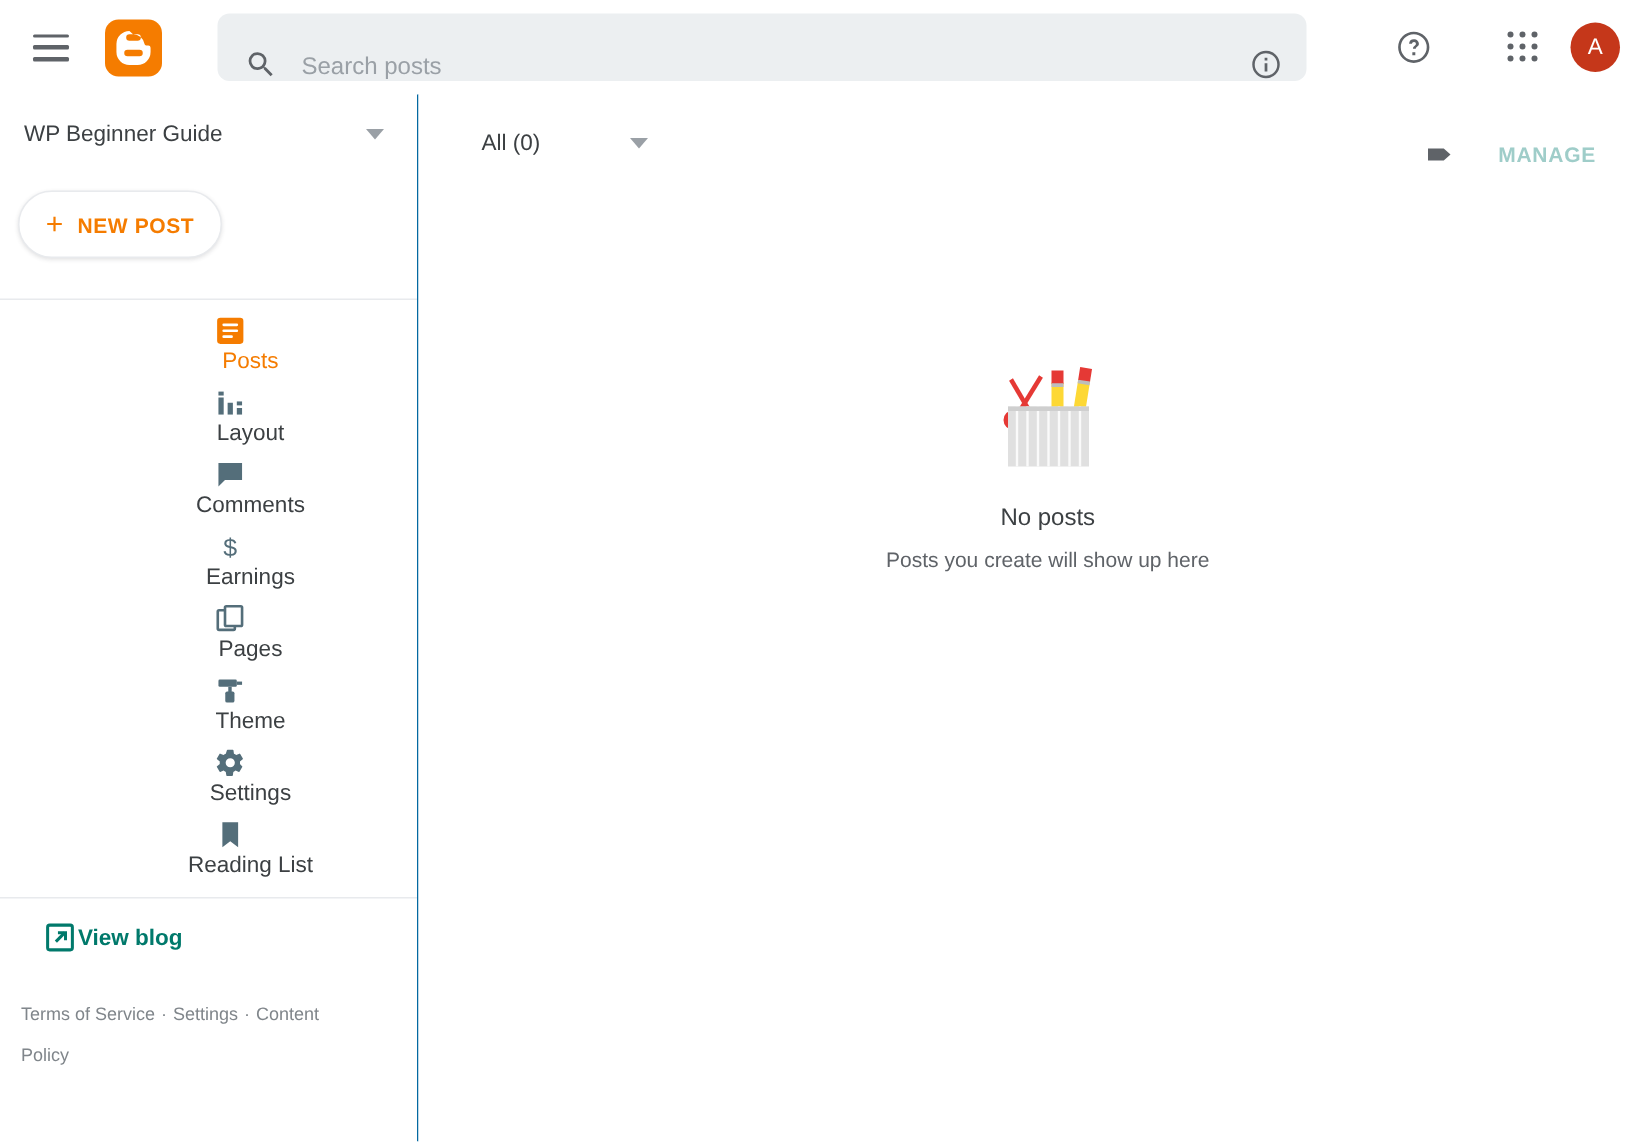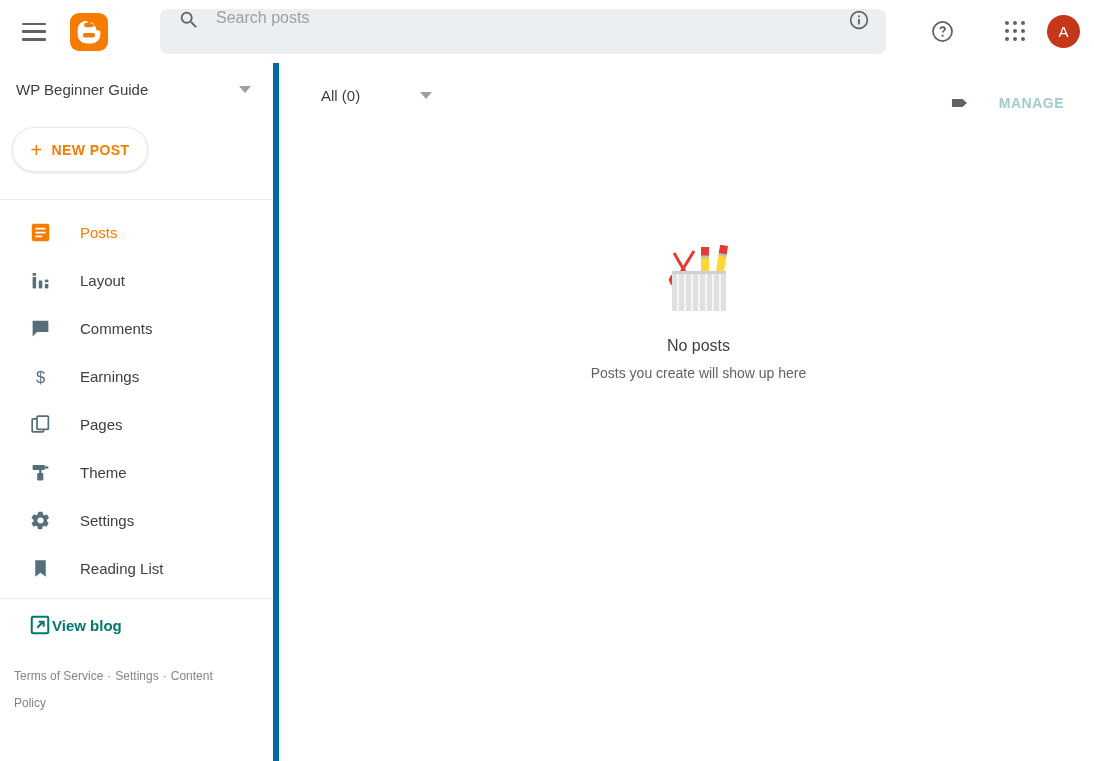--- a/index.html
+++ b/index.html
@@ -28,24 +28,24 @@
 
   .logo {
     width: 38px; height: 38px; margin-left: 24px;
     background: #f57c00; border-radius: 9px;
     display: flex; align-items: center; justify-content: center;
     cursor: pointer;
   }
   .logo svg { display: block; }
 
   .search-wrap {
-    position: absolute; left: 160px; top: 9px;
+    position: absolute; left: 145px; top: 9px;
     width: 726px; height: 45px;
     background: #eceff1; border-radius: 8px;
-    display: flex; align-items: flex-start;
+    display: flex; align-items: flex-end;
     cursor: text;
   }
   .search-icon { margin-left: 18px; display: flex; align-items: center; }
   .search-input {
     flex: 1; border: none; outline: none; background: transparent;
     margin-left: 16px;
     font-family: "Liberation Sans", sans-serif;
     font-size: 16px; color: #3c4043;
   }
   .search-input::placeholder { color: #9aa0a6; }
@@ -72,21 +72,21 @@
     display: flex; align-items: center; justify-content: center;
     font-size: 15px; font-weight: 500;
     cursor: pointer;
   }
 
   
   .sidebar {
     position: absolute; top: 63px; left: 0;
     width: 279px; height: 698px;
     background: #ffffff;
-    border-right: 6px solid #0369a1;
+    border-right: 1px solid #0369a1;
   }
   .blog-title-row {
     display: flex; align-items: center;
     height: 52px; padding: 0 16px 0 16px;
     cursor: pointer;
   }
   .blog-title {
     font-size: 15px; color: #3c4043;
     flex: 1; white-space: nowrap; overflow: hidden; text-overflow: ellipsis;
   }
@@ -109,20 +109,21 @@
   }
   .new-post-plus { font-size: 20px; font-weight: 400; margin-right: 9px; line-height: 1; }
 
   .nav-divider { height: 1px; background: #e8eaed; margin-top: 27px; }
 
   .nav-list { padding-top: 8px; }
   .nav-item {
     display: flex; align-items: center;
     height: 48px; padding-left: 28px;
     cursor: pointer;
+    flex-direction: column;
   }
   .nav-item .ico { width: 24px; height: 24px; display: flex; align-items: center; justify-content: center; flex: 0 0 24px; }
   .nav-item .label { margin-left: 28px; font-size: 15px; color: #3c4043; }
   .nav-item.active .label { color: #f57c00; }
 
   .viewblog-divider { height: 1px; background: #e8eaed; margin-top: 6px; }
   .view-blog {
     display: flex; align-items: center;
     height: 48px; padding-left: 28px; margin-top: 2px;
     cursor: pointer;

